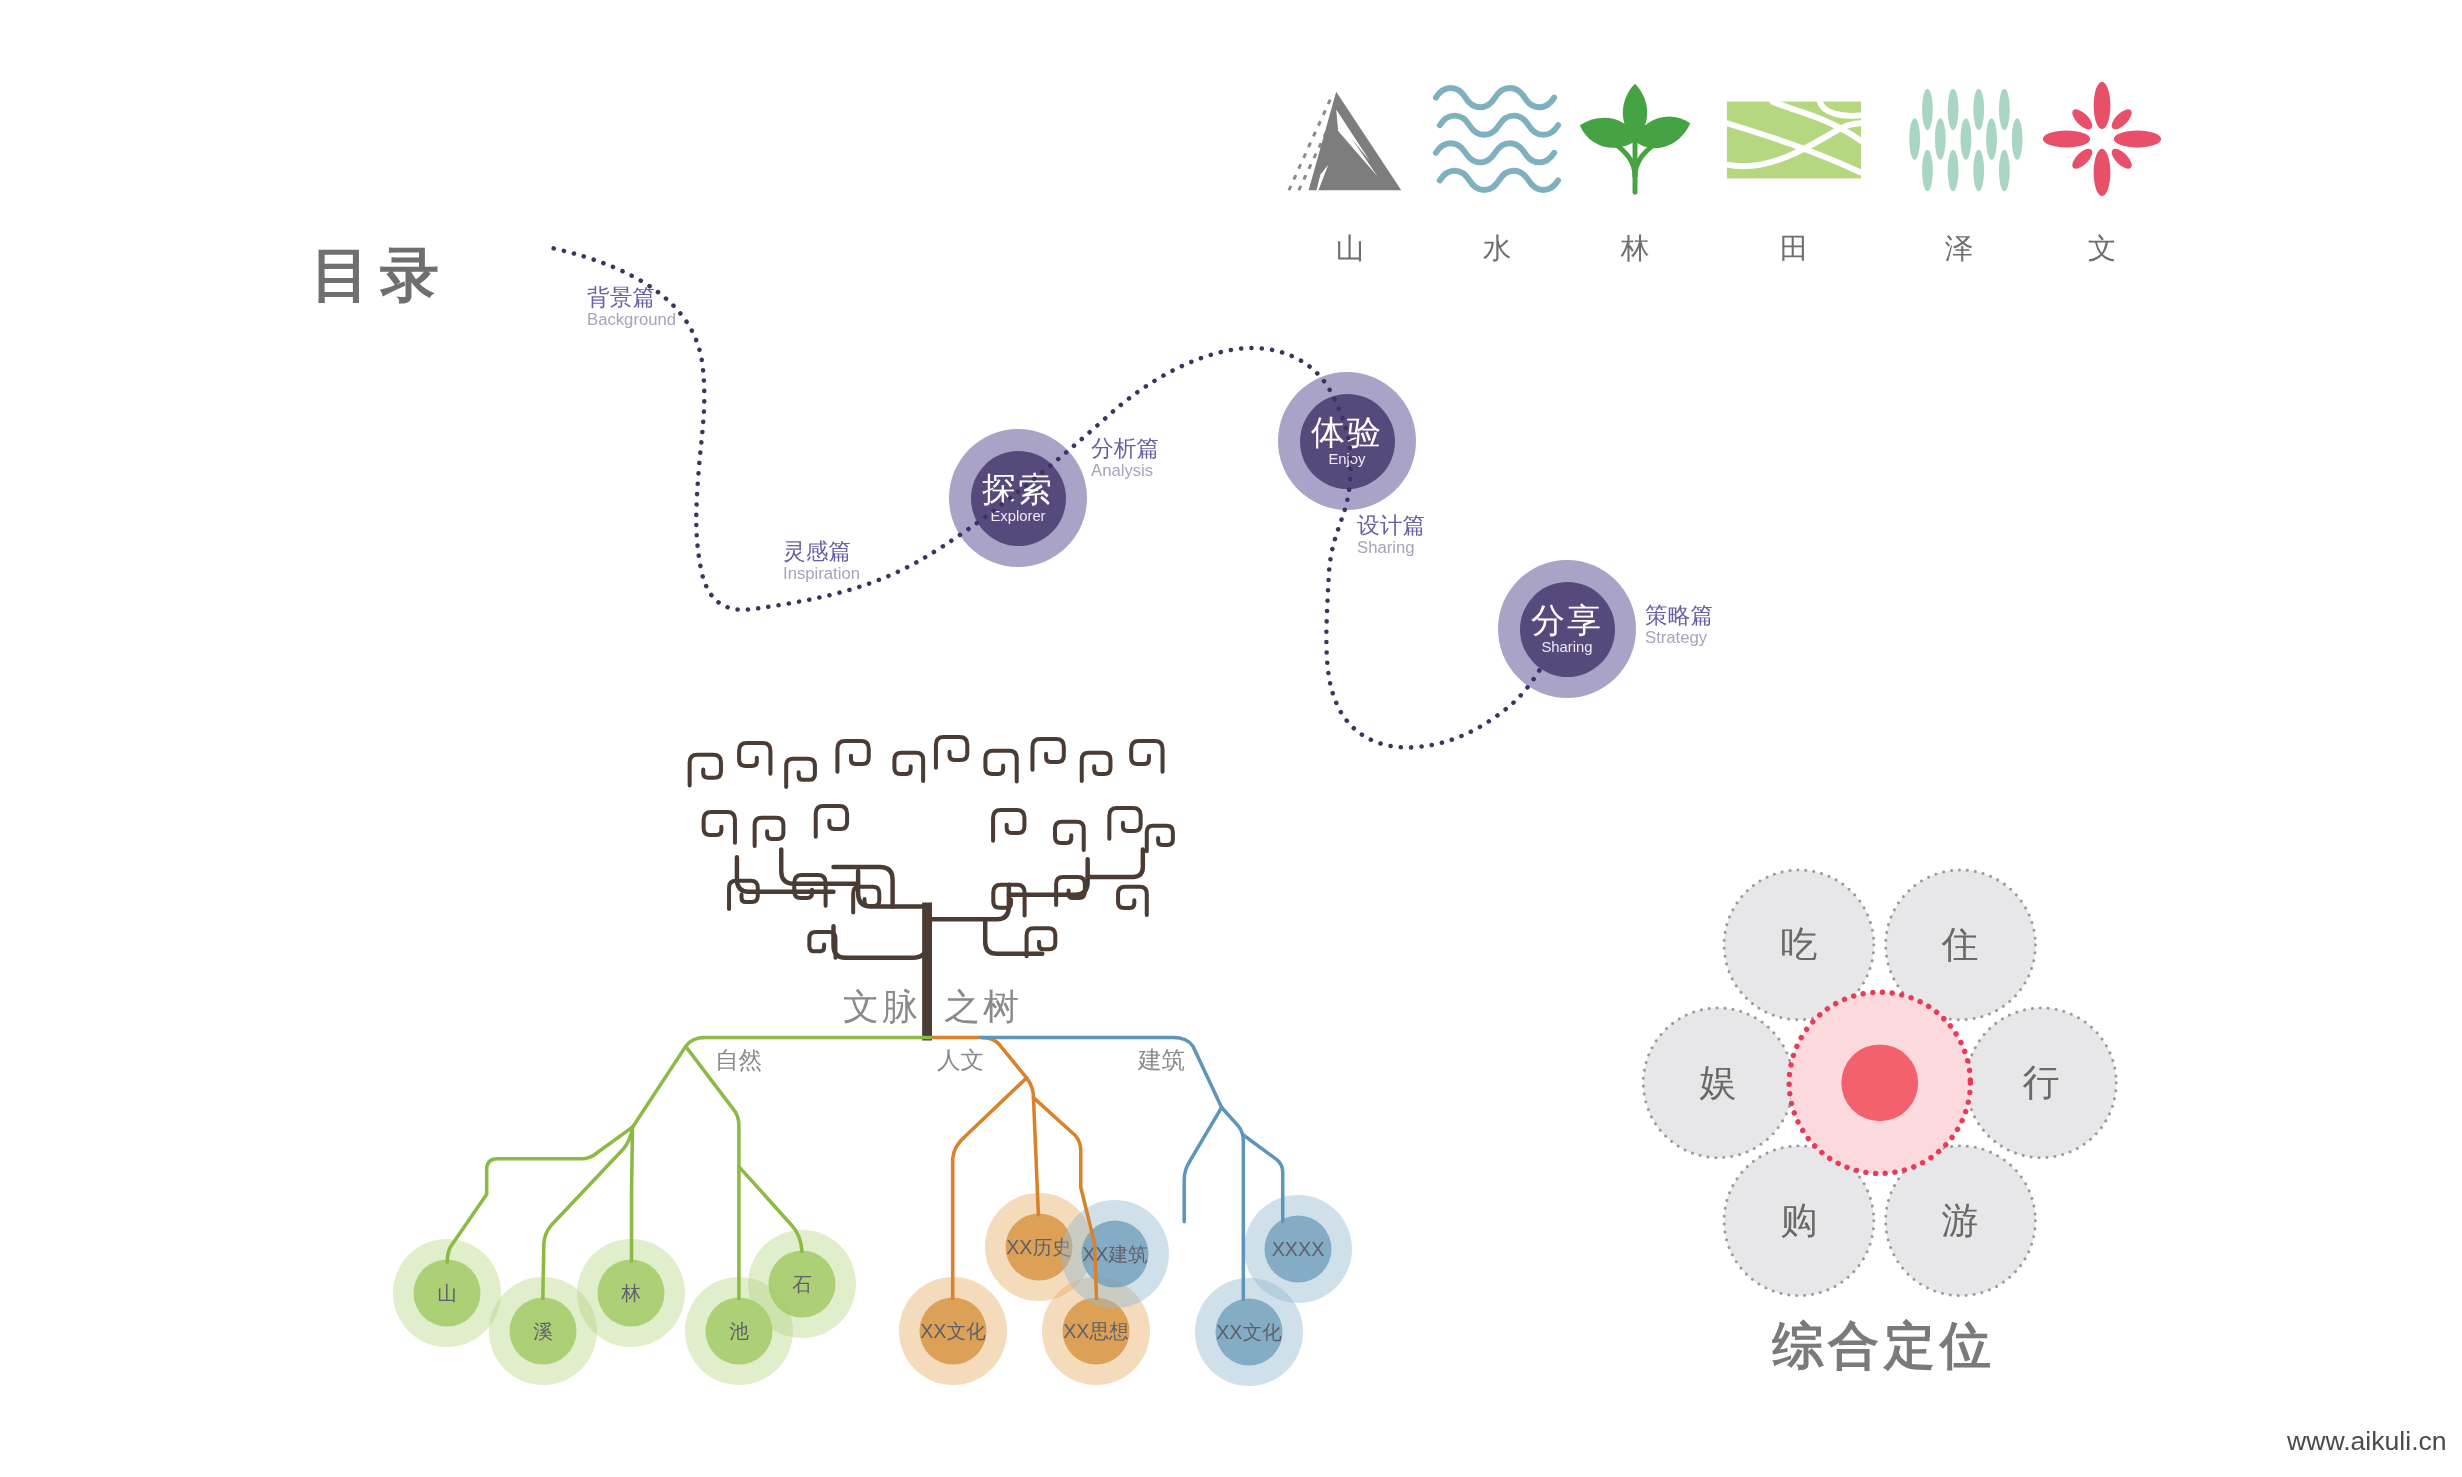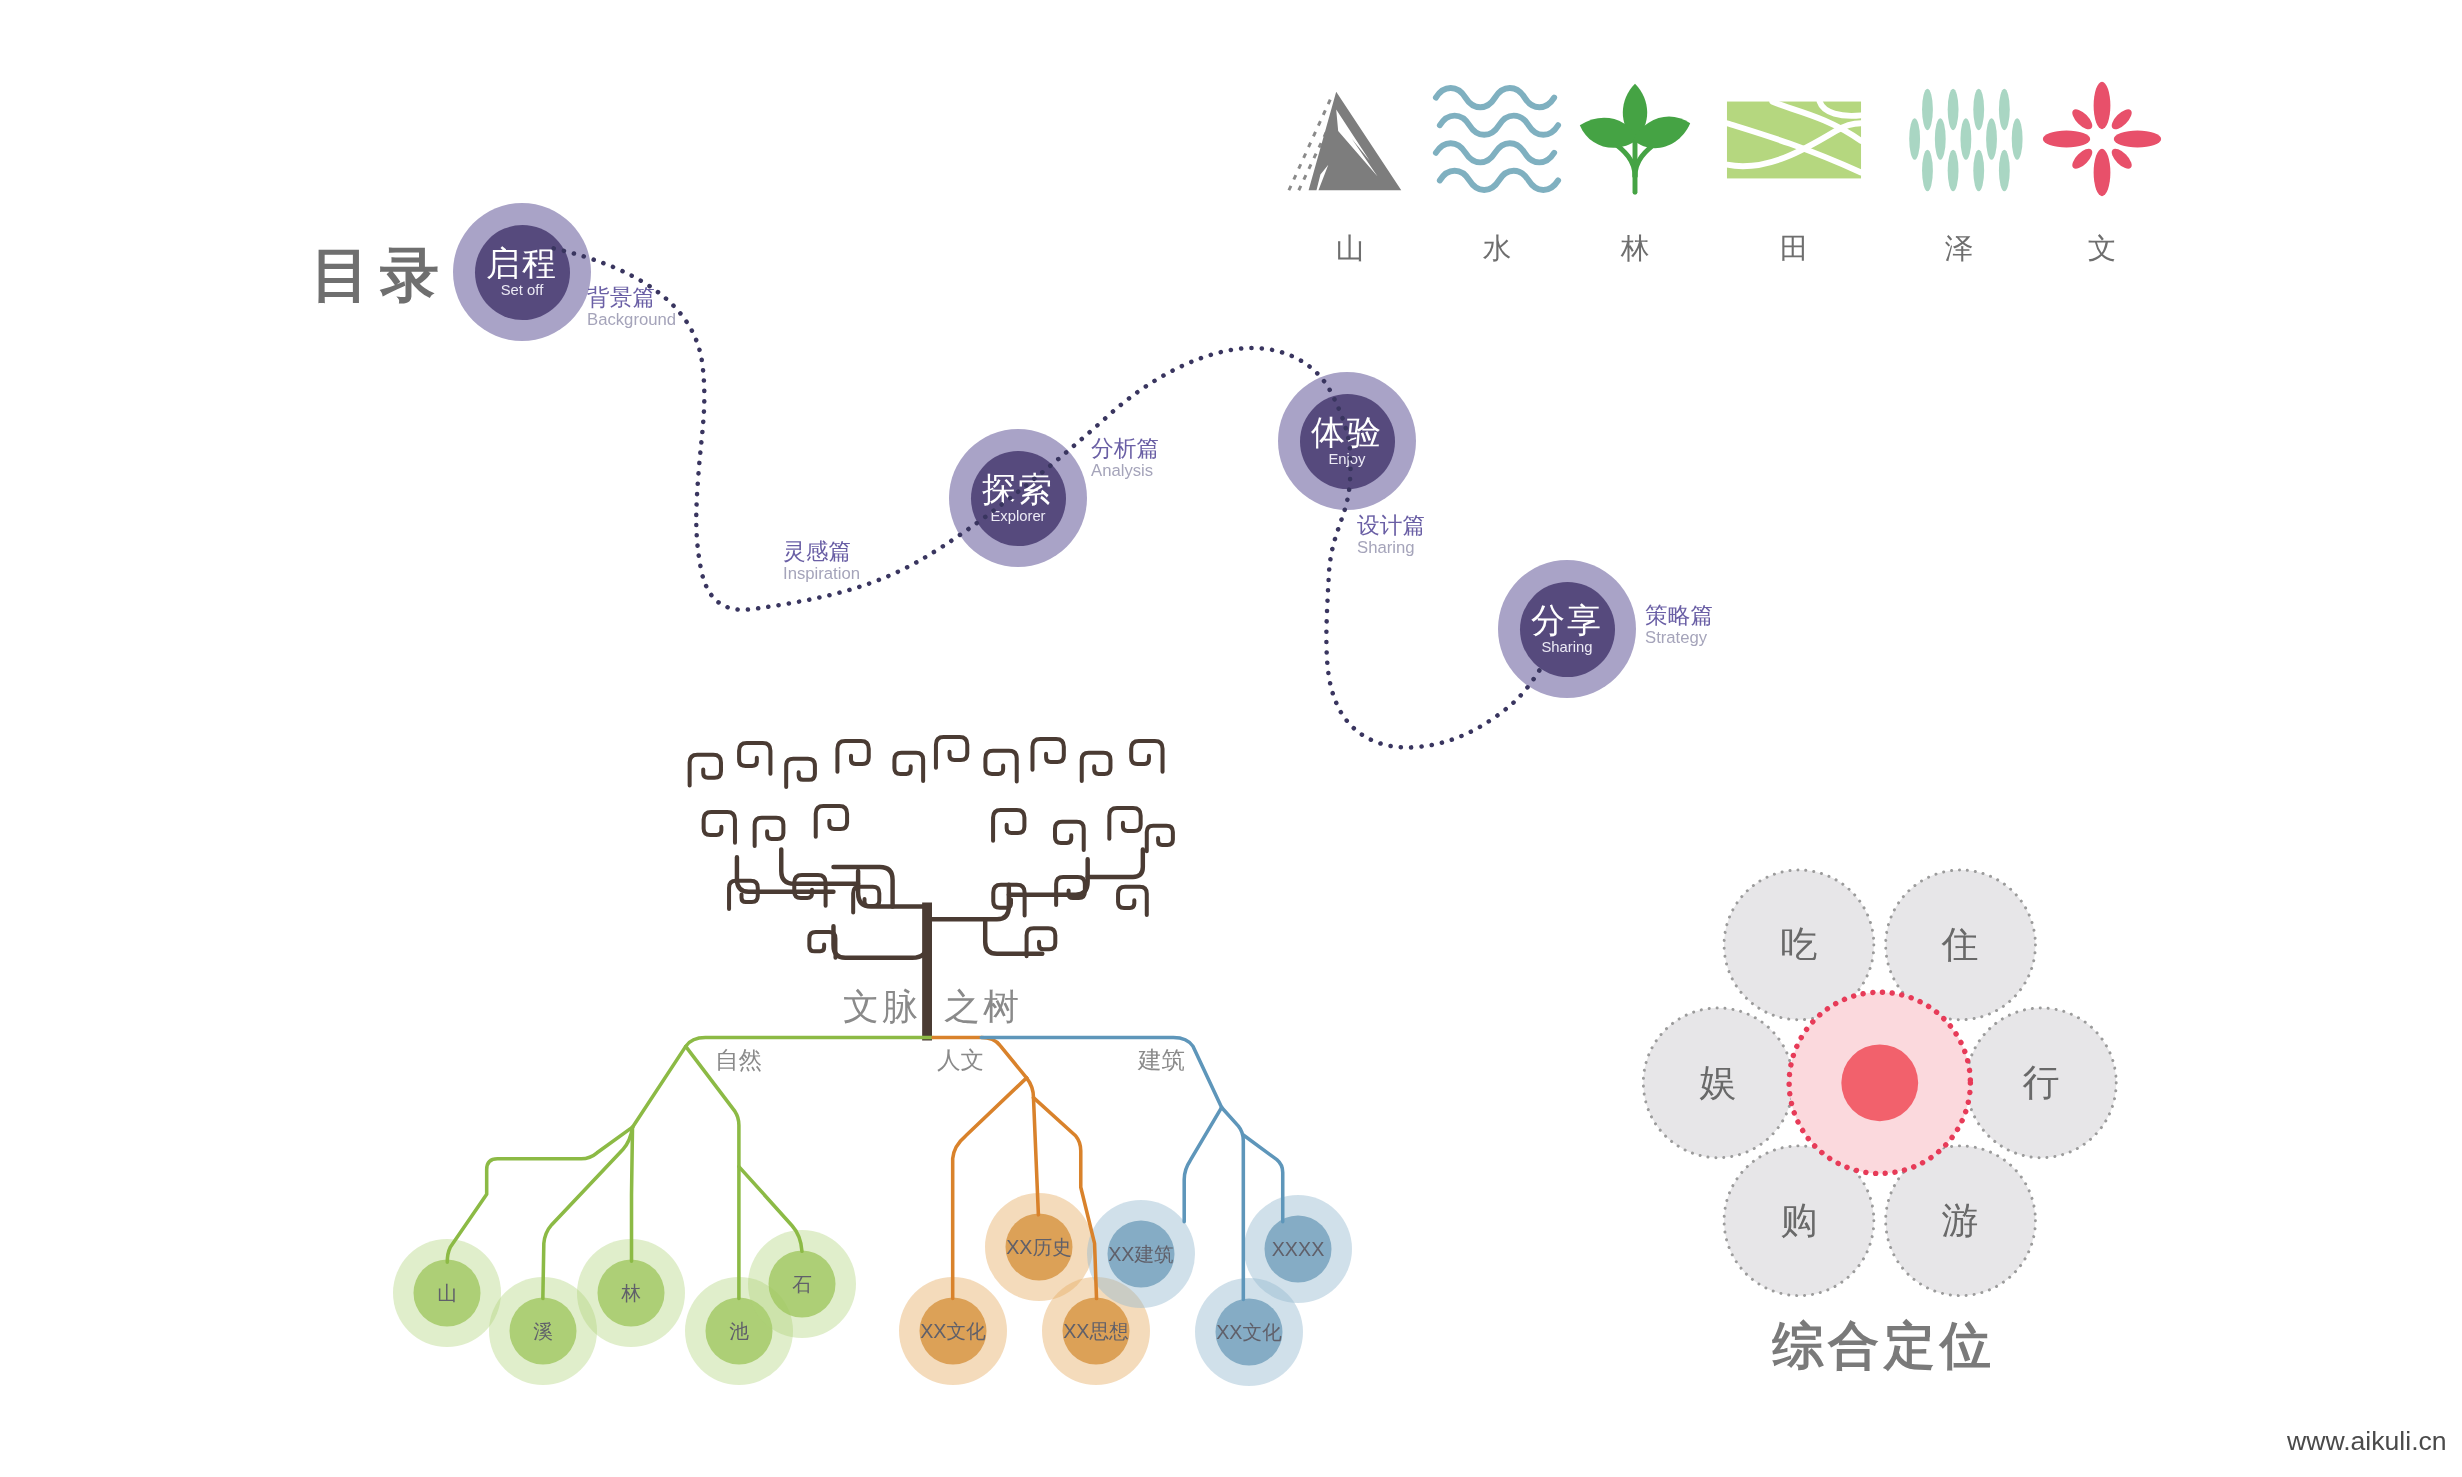--- a/index.html
+++ b/index.html
@@ -40,26 +40,20 @@
   
   #lines{position:absolute;left:0;top:0;z-index:5;pointer-events:none;}
 </style>
 </head>
 <body>
 
 <div class="stage">
 
   <div class="page-title">目录</div>
 
-  <div class="jnode" style="left:453px;top:203px;">
-    <div class="jnode-inner">
-      <span class="jnode-cn">启程</span>
-      <span class="jnode-en">Set off</span>
-    </div>
-  </div>
   <div class="jnode" style="left:949px;top:429px;">
     <div class="jnode-inner">
       <span class="jnode-cn">探索</span>
       <span class="jnode-en">Explorer</span>
     </div>
   </div>
   <div class="jnode" style="left:1278px;top:372px;">
     <div class="jnode-inner">
       <span class="jnode-cn">体验</span>
       <span class="jnode-en">Enjoy</span>
@@ -225,21 +219,21 @@
         <span>XX历史</span>
       </div>
   </div>
   <div class="leaf" style="left:1096px;top:1331px;--out:rgba(230,175,105,.45);--in:rgba(214,146,62,.8);">
     <div class="leaf-outer"></div>
     <div class="leaf-inner">
         <span>XX思想</span>
       </div>
   </div>
 
-  <div class="leaf" style="left:1141px;top:1254px;--out:rgba(150,187,209,.45);--in:rgba(111,158,186,.78);">
+  <div class="leaf" style="left:1115px;top:1254px;--out:rgba(150,187,209,.45);--in:rgba(111,158,186,.78);">
     <div class="leaf-outer"></div>
     <div class="leaf-inner">
         <span>XX建筑</span>
       </div>
   </div>
   <div class="leaf" style="left:1298px;top:1249px;--out:rgba(150,187,209,.45);--in:rgba(111,158,186,.78);">
     <div class="leaf-outer"></div>
     <div class="leaf-inner">
         <span>XXXX</span>
       </div>

